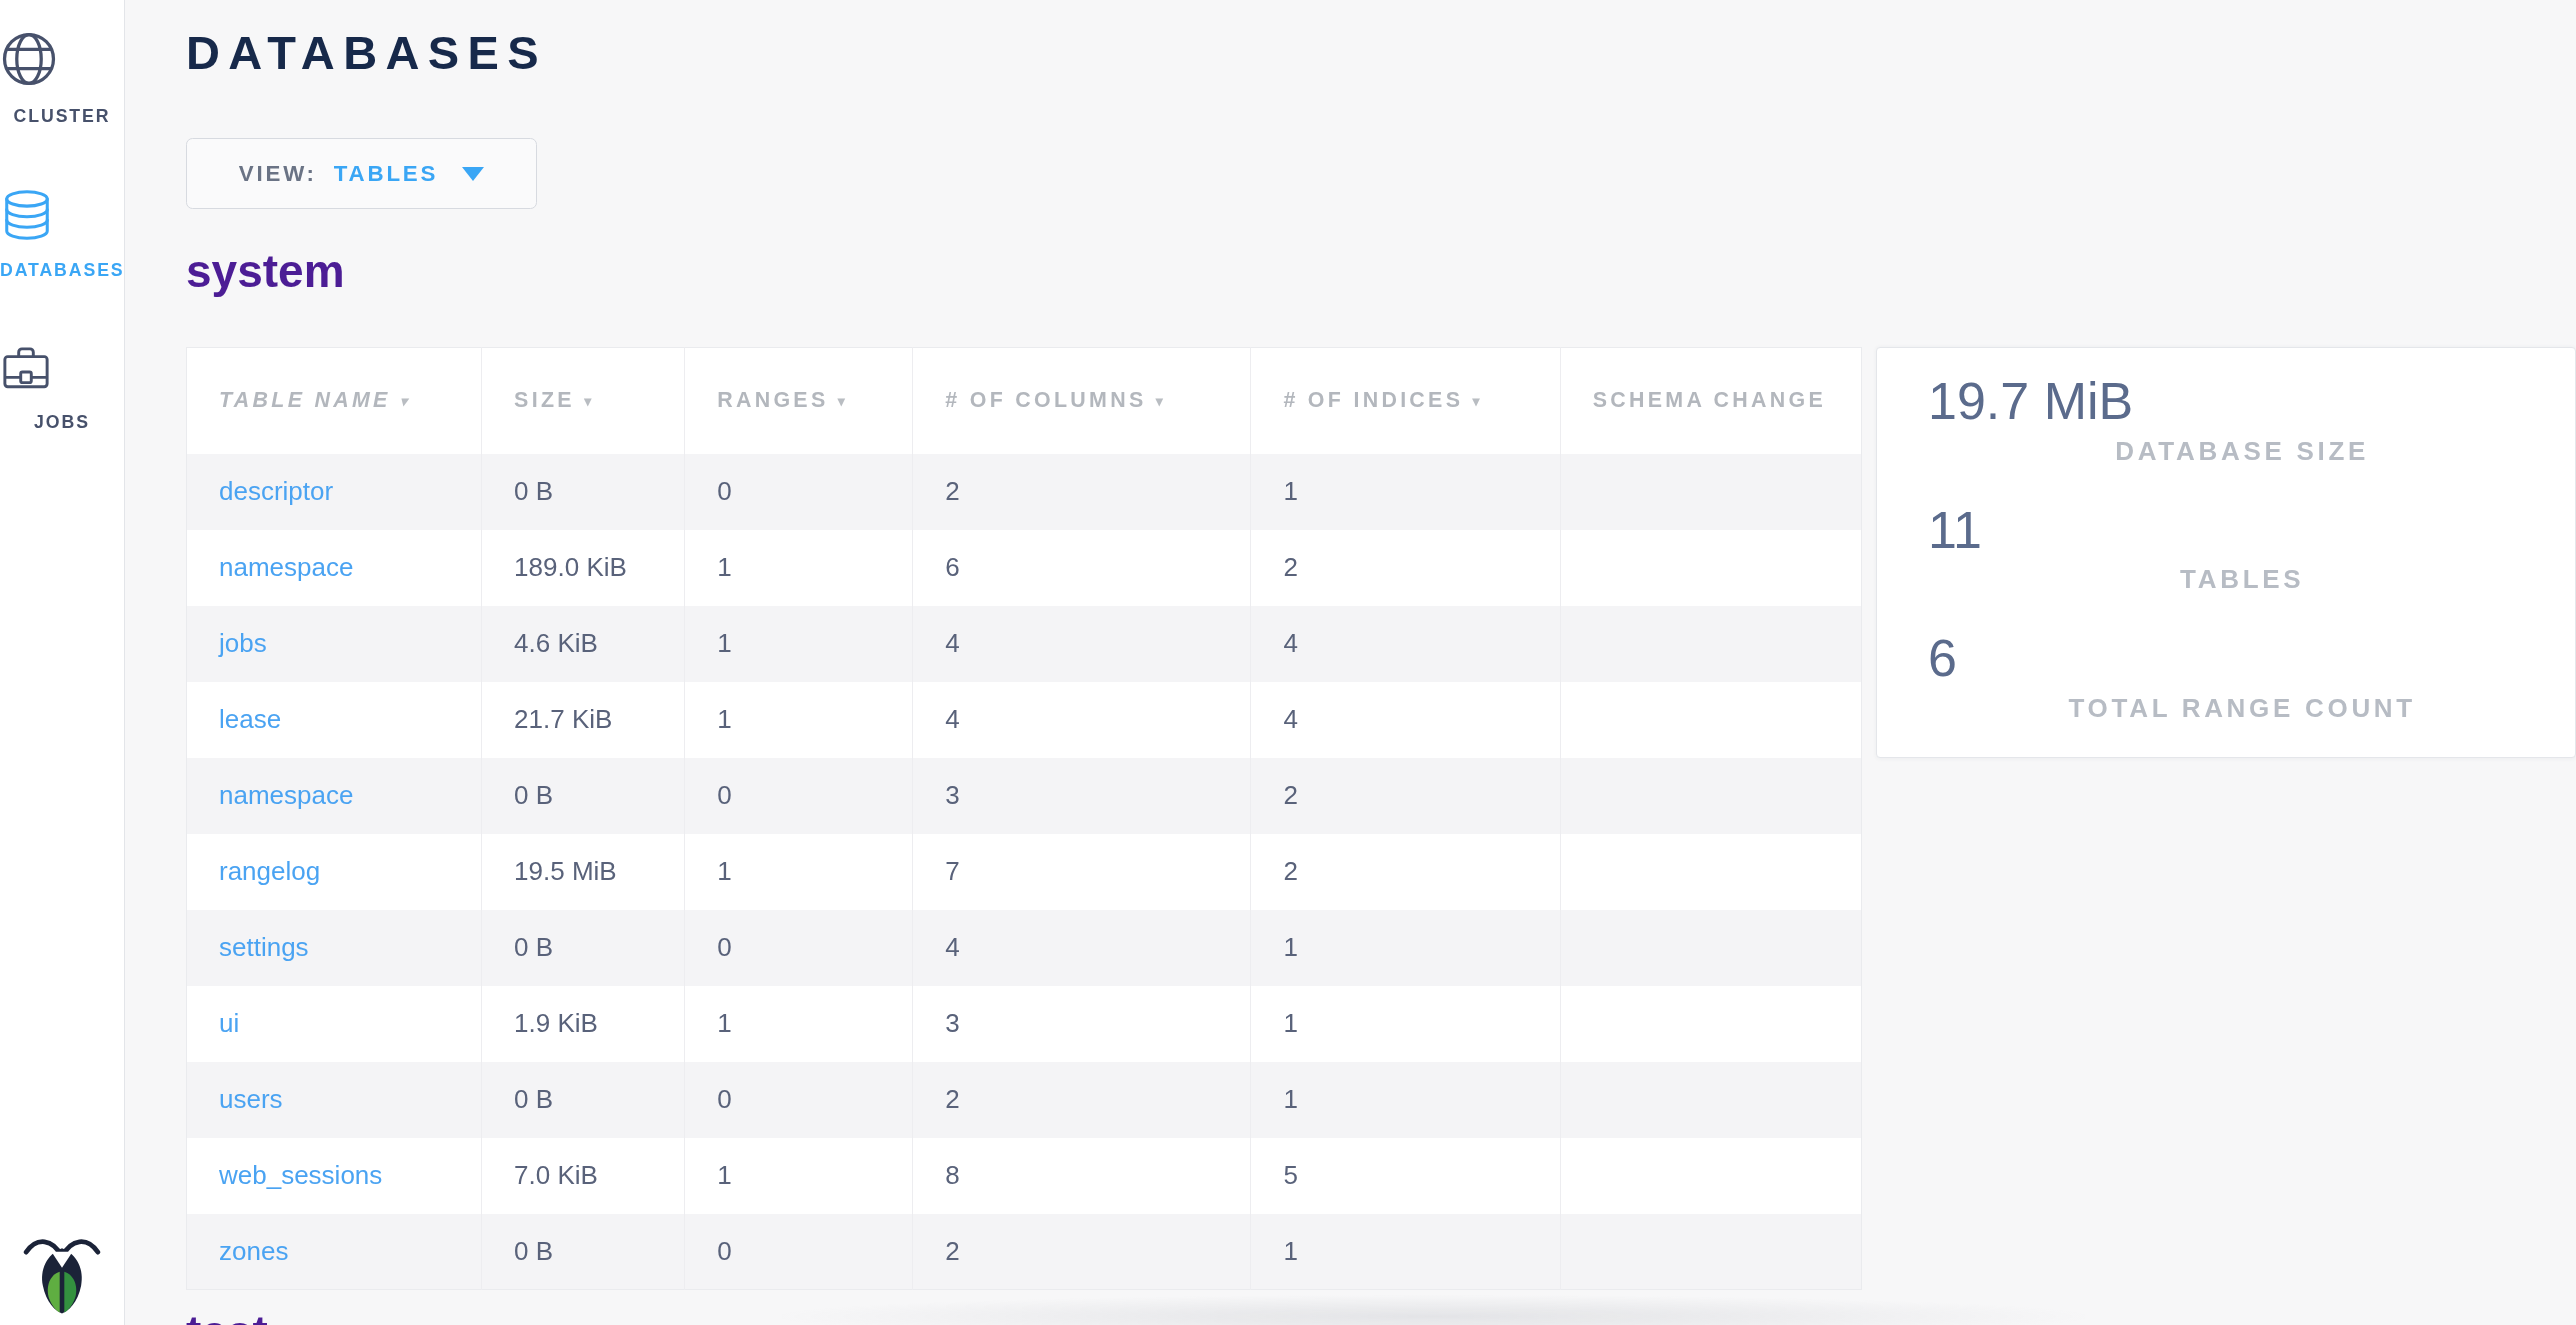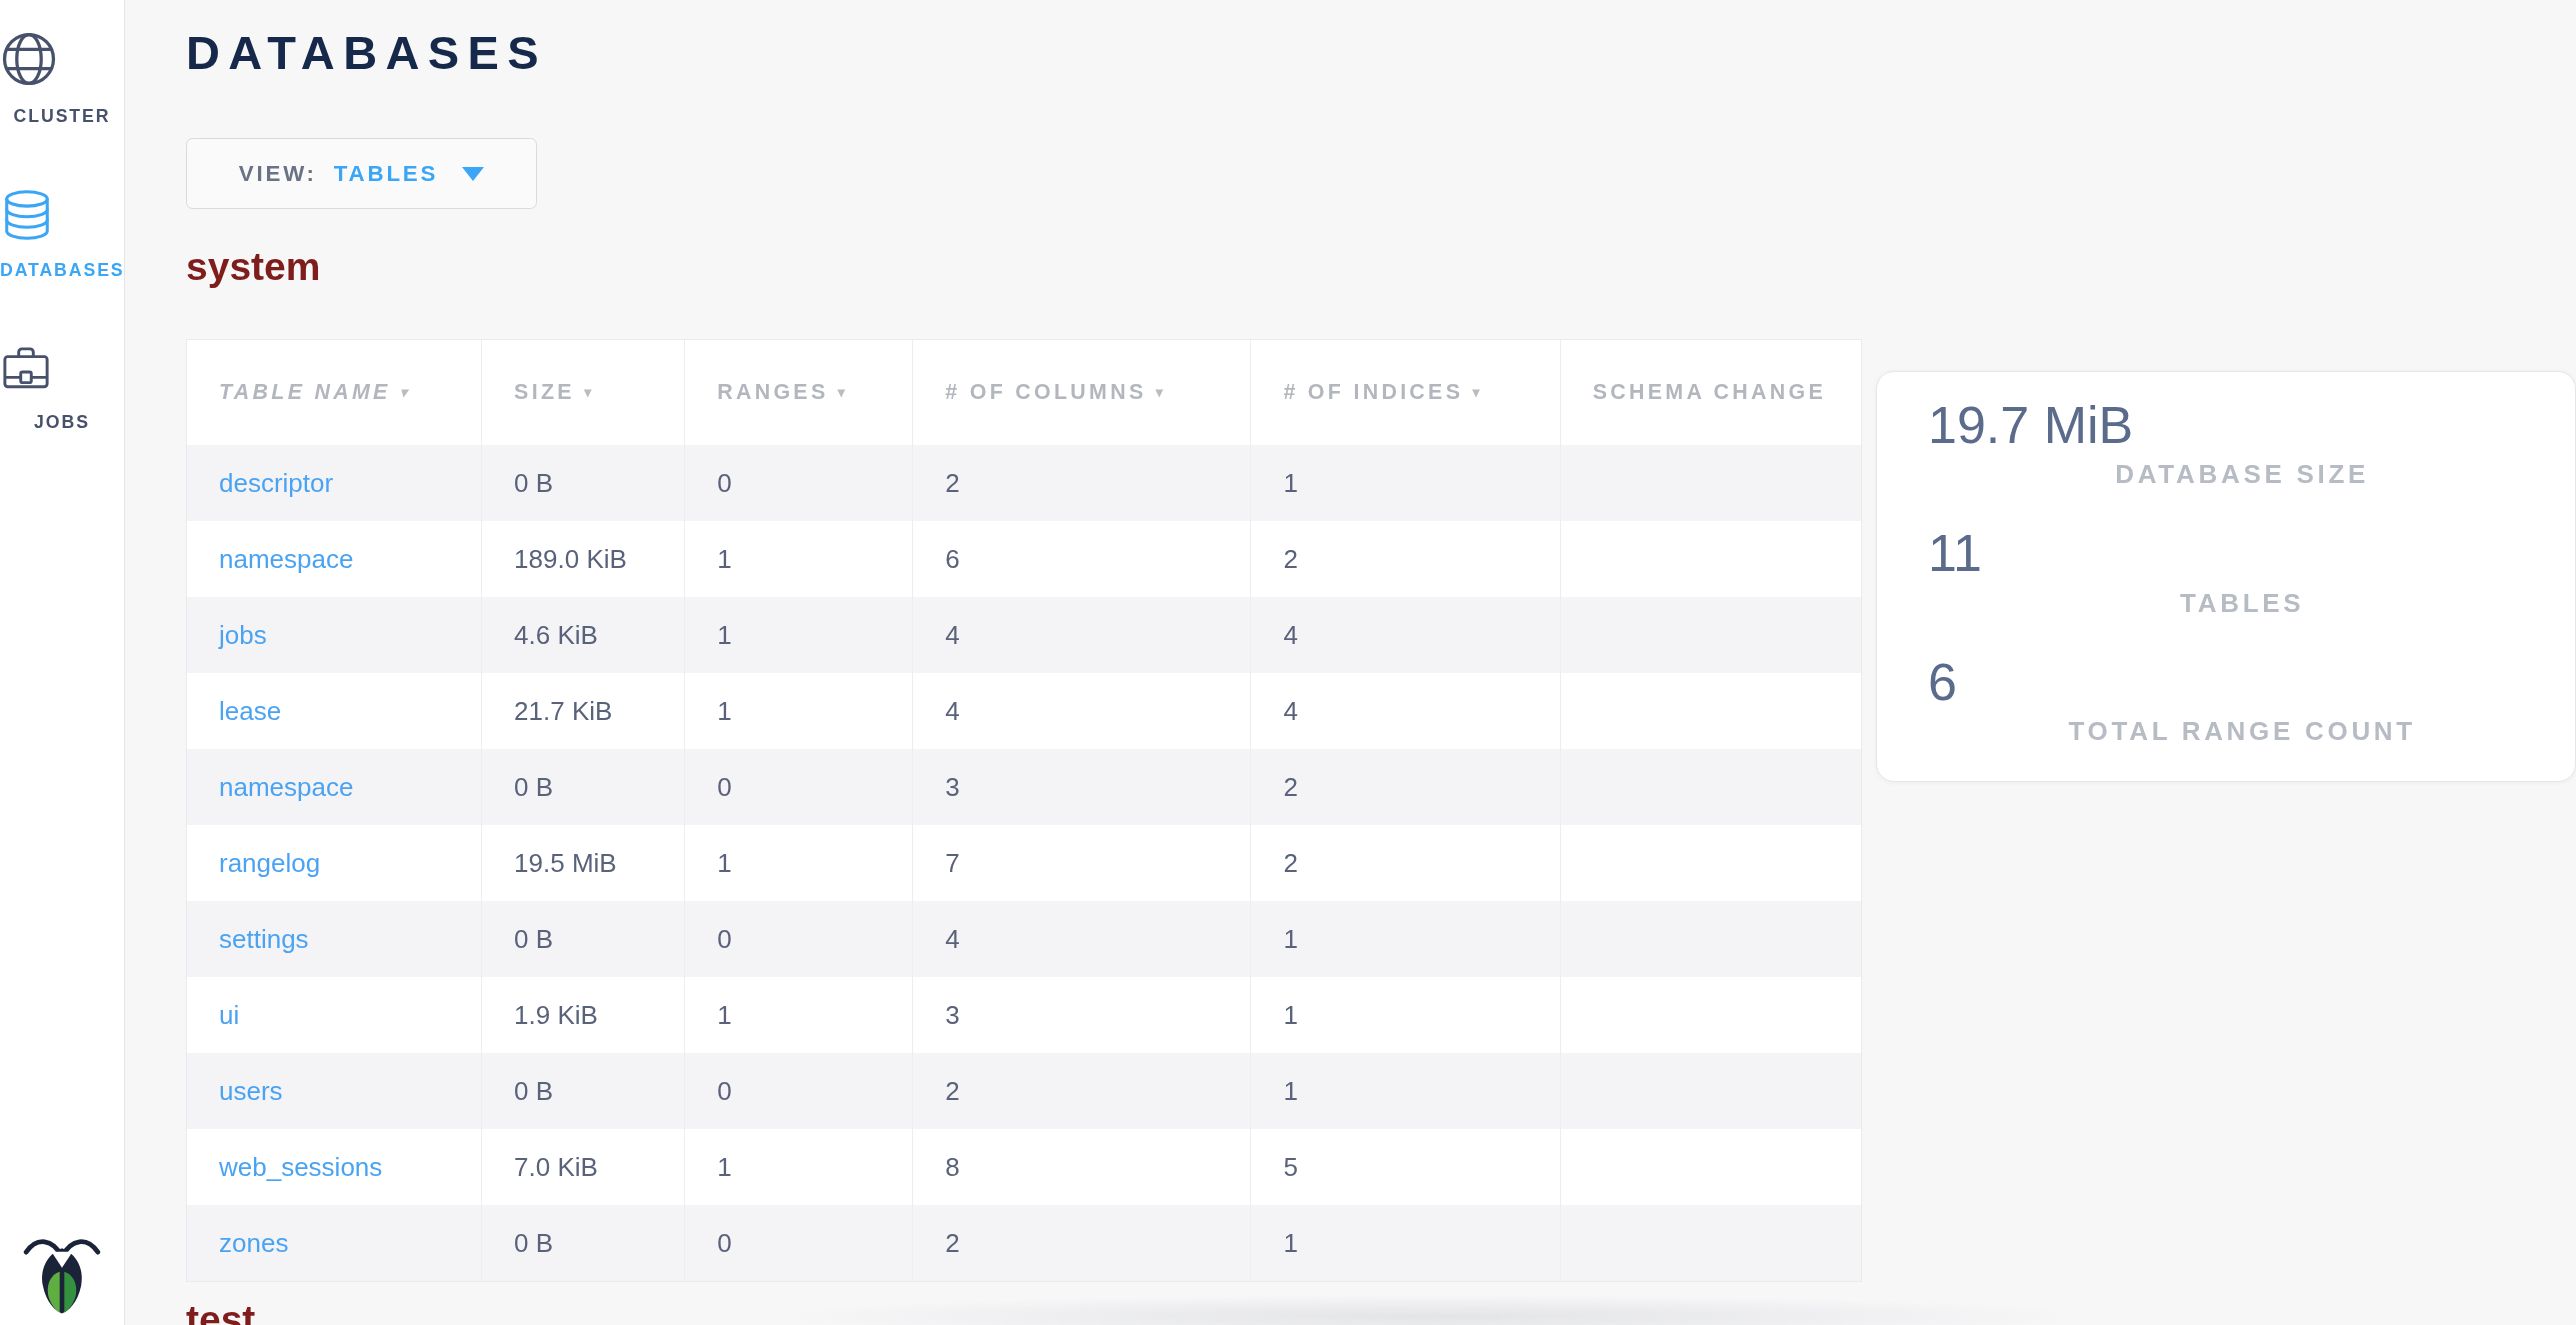--- a/index.html
+++ b/index.html
@@ -49,22 +49,22 @@
   }
   .view-label { font-size:22.3px; letter-spacing:2.8px; font-weight:700; color:#6a7385; }
   .view-value { font-size:22.3px; letter-spacing:2.8px; font-weight:700; color:#3aa6f5; margin-left:17px; }
   .caret-down {
     width:0; height:0; margin-left:24px;
     border-left:11.2px solid transparent; border-right:11.2px solid transparent;
     border-top:14px solid #3aa6f5;
   }
 
   .section-heading {
-    margin:35px 0 0 0; font-size:39px; line-height:1.2;
-    font-weight:600; color:#7f1d1d;
+    margin:35px 0 0 0; font-size:46px; line-height:1.2;
+    font-weight:600; color:#4c1d95;
   }
 
   .content-row { display:flex; align-items:flex-start; margin-top:48px; }
 
   
   table.db-table {
     border-collapse:collapse; table-layout:fixed;
     background:#ffffff; border:0.9px solid #eaebee;
   }
   .db-table th {
@@ -80,24 +80,23 @@
     font-size:26px; color:#59627a; background:#ffffff;
     border-left:0.9px solid #ededf0; white-space:nowrap; overflow:hidden;
   }
   .db-table td:first-child { border-left:none; }
   .db-table tr.alt td { background:#f4f4f6; }
   .table-link { color:#4aa3f2; cursor:pointer; text-decoration:none; }
 
   
   .summary-card {
     margin-left:14px; width:718px; height:411px;
-    background:#ffffff; border:0.9px solid #e4e6ea; border-radius:18px;
+    background:#ffffff; border:0.9px solid #e4e6ea; border-radius:4px;
     box-shadow:0 0.9px 4.7px rgba(40,50,70,0.05);
     padding:24px 18.6px 0 51px;
-    margin-top:32px;
   }
   .stat { margin-bottom:34px; }
   .stat-value { font-size:52px; line-height:1.15; color:#5b6b8c; font-weight:400; }
   .stat-label {
     margin-top:3.7px; font-size:26px; letter-spacing:3.7px;
     color:#b7bcc4; font-weight:600;text-align:center;
   }
 
   .test-heading { margin-top:15px; }
 

